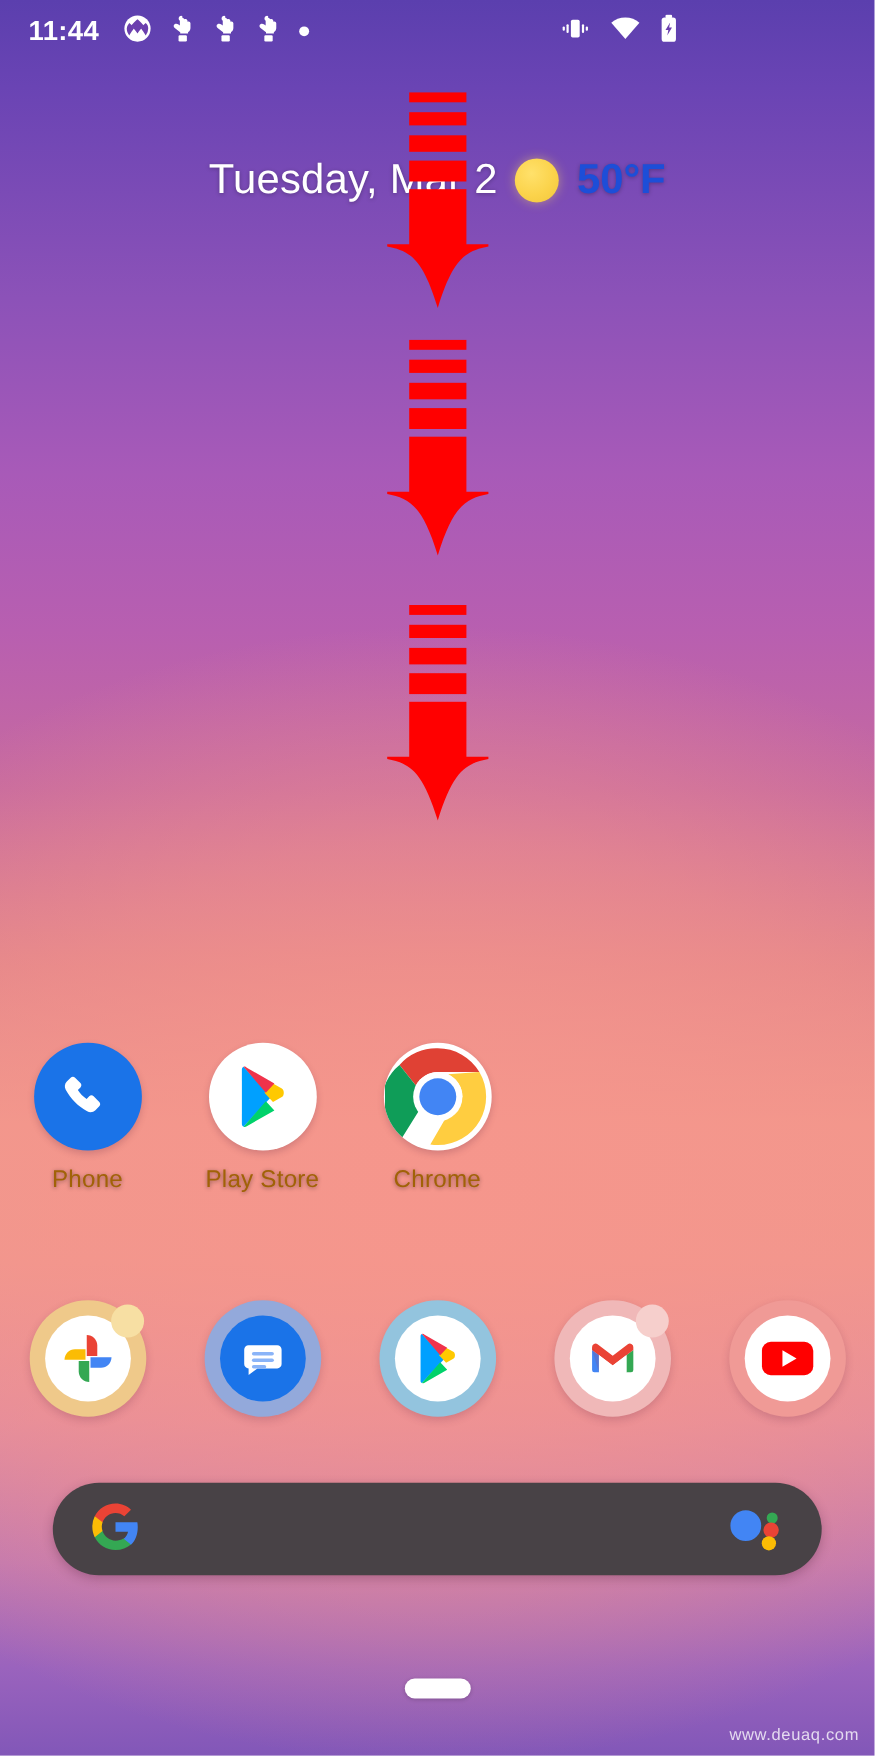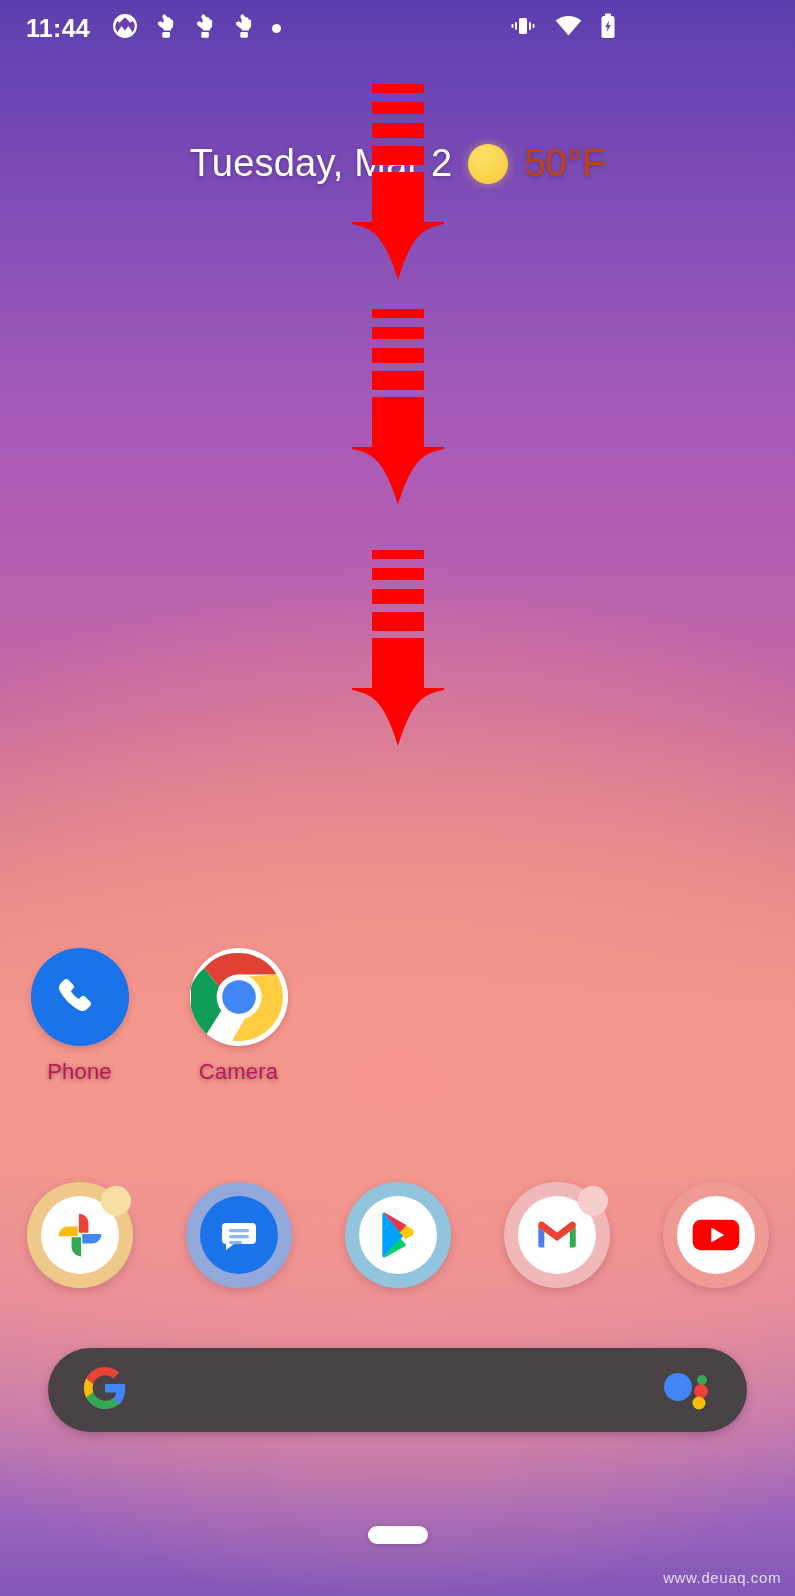--- a/index.html
+++ b/index.html
@@ -36,21 +36,21 @@
   .sicon{ display:block; }
   .dot-notif{ width:9px; height:9px; border-radius:50%; background:#fff; }
 
   
   .widget{
     position:absolute; top:142px; left:0; width:795px;
     display:flex; align-items:center; justify-content:center; gap:16px;
     text-shadow:0 1px 4px rgba(0,0,0,.28);
   }
   .widget-date{ color:#fff; font-size:38px; font-weight:400; letter-spacing:.2px; }
-  .widget-temp{ color:#c2410c; font-size:38px; font-weight:400; }
+  .widget-temp{ color:#1d4ed8; font-size:38px; font-weight:700; }
   .sun{
     width:40px; height:40px; border-radius:50%;
     background:radial-gradient(circle at 38% 34%, #ffe16b 0%, #fbd34b 55%, #f2c63c 100%);
     box-shadow:0 0 10px rgba(255,220,90,.45);
     flex:0 0 auto;
   }
 
   
   .arrow{ position:absolute; left:50%; transform:translateX(-50%); width:96px; }
   .arrow svg{ display:block; width:100%; height:100%; }
@@ -61,21 +61,21 @@
     display:grid; grid-template-columns:repeat(5,1fr);
   }
   .app-cell{ display:flex; flex-direction:column; align-items:center; }
   .app-icon{
     width:98px; height:98px; border-radius:50%;
     display:flex; align-items:center; justify-content:center;
     position:relative; overflow:hidden;
     box-shadow:0 3px 7px rgba(90,30,60,.22);
   }
   .app-label{
-    margin-top:13px; color:#be185d; font-size:22px; letter-spacing:.2px;
+    margin-top:13px; color:#a16207; font-size:22px; letter-spacing:.2px;
     text-shadow:0 1px 4px rgba(0,0,0,.42);
     white-space:nowrap;
   }
 
   
   .dock-row{
     position:absolute; top:1182px; left:0; width:795px;
     display:grid; grid-template-columns:repeat(5,1fr);
   }
   .dock-cell{ display:flex; align-items:center; justify-content:center; position:relative; }
@@ -228,32 +228,43 @@
   <div class="app-cell">
     <div class="app-icon" style="background:#1A73E8;">
       <svg width="60" height="60" viewBox="0 0 48 48">
           <path d="M14.6 10.2c-.9-.9-2.3-.9-3.2 0l-2.8 2.8c-1.6 1.6-1.9 4-.8 6 3.6 6.6 9 12 15.6 15.6 2 1.1 4.4.8 6-.8l2.8-2.8c.9-.9.9-2.3 0-3.2l-4.1-4.1c-.9-.9-2.3-.9-3.2 0l-1.9 1.9c-2.6-1.6-4.8-3.8-6.4-6.4l1.9-1.9c.9-.9.9-2.3 0-3.2l-3.9-3.9z" fill="#fff"></path>
         </svg>
     </div>
     <span class="app-label">Phone</span>
   </div>
 
 
+  <div class="app-cell">
+    <div class="app-icon" style="background:#fff;">
+      <svg width="52" height="56" viewBox="0 0 40 44">
+        <path d="M5 2.5v39c0 .9.5 1.6 1.2 1.9L26 22 6.2.6C5.5.9 5 1.6 5 2.5z" fill="#00A0FF"></path>
+        <path d="M33.5 16.2l-6.3-3.6-6.1 6.6 6.1 6.6 6.3-3.6c1.9-1.1 1.9-4.9 0-6z" fill="#FFC900"></path>
+        <path d="M6.2 43.4c.7.3 1.5.2 2.3-.3l19.7-11.3-6.1-6.6L6.2 43.4z" fill="#00D26A"></path>
+        <path d="M6.2.6l15.9 18.6 6.1-6.6L8.5 1.3C7.7.4 6.9.3 6.2.6z" fill="#F0334B"></path>
+      </svg>
+    </div>
+    <span class="app-label">Play Store</span>
+  </div>
 
   <div class="app-cell">
     <div class="app-icon" style="background:#fff;">
       <svg width="96" height="96" viewBox="0 0 48 48">
         <path d="M24 2a22 22 0 0118.9 10.8H24a11.2 11.2 0 00-10 6.1L6.6 9.6A22 22 0 0124 2z" fill="#E04134"></path>
         <path d="M6.6 9.6l7.4 9.3A11.2 11.2 0 0014 24c0 2.2.6 4.2 1.7 5.9L6.9 44A22 22 0 016.6 9.6z" fill="#0F9D58"></path>
         <path d="M42.9 12.8A22 22 0 0124 46c-1.2 0-2.3-.1-3.4-.3l9.1-15.7A11.2 11.2 0 0035.2 24c0-4.5-2.7-8.4-6.5-10.2l14.2-1z" fill="#FFCD40"></path>
         <circle cx="24" cy="24" r="11.2" fill="#fff"></circle>
         <circle cx="24" cy="24" r="8.4" fill="#4285F4"></circle>
       </svg>
     </div>
-    <span class="app-label">Camera</span>
+    <span class="app-label">Chrome</span>
   </div>
 
 </div>
 
 <div class="dock-row">
 
   <div class="dock-cell">
     <div class="dock-ring" style="background:#EFC98A;">
       <div class="dock-inner">
         <svg width="54" height="54" viewBox="0 0 48 48">

